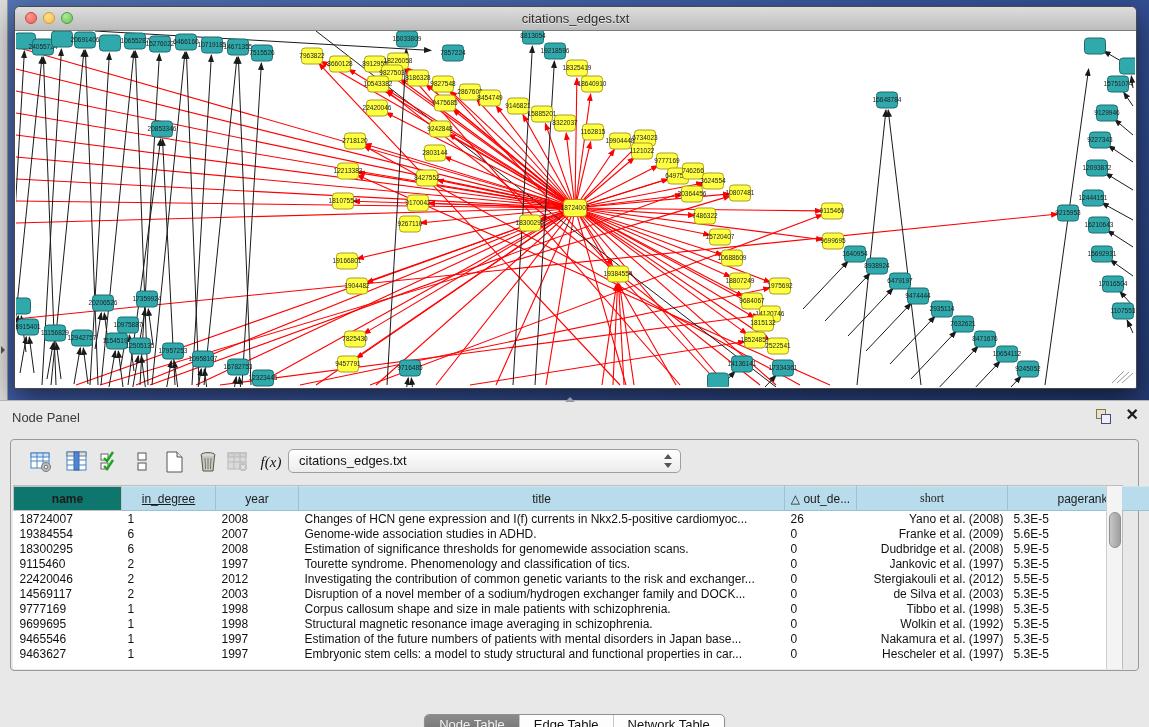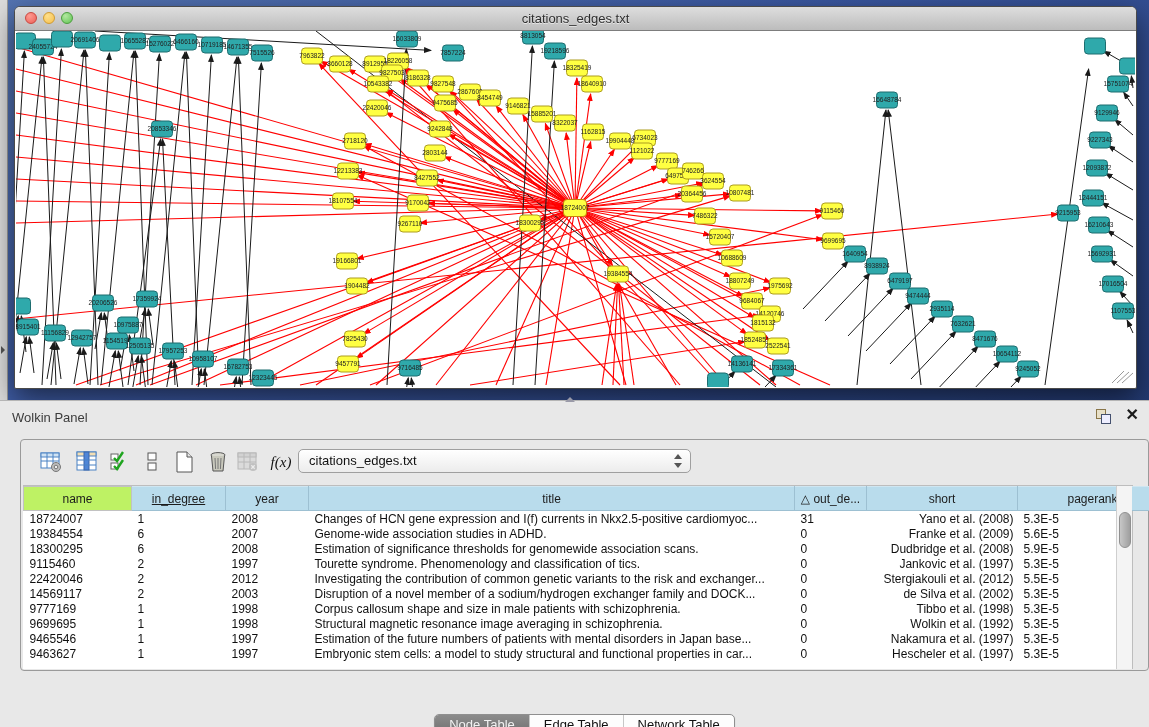--- a/index.html
+++ b/index.html
@@ -29,21 +29,21 @@
   
   .panel{position:absolute;left:0;top:400px;width:1149px;height:327px;background:#e8e8e8;
     border-top:1px solid #b5b5b5;}
   .panel-title{position:absolute;left:12px;top:9px;font-size:13px;color:#3c3c3c;}
   .float-btn{position:absolute;right:38px;top:8px;width:15px;height:15px;cursor:pointer;}
   .float-btn .sq1{position:absolute;left:0;top:0;width:8px;height:8px;border:1px solid #8a7648;background:#e8e0c8;}
   .float-btn .sq2{position:absolute;left:5px;top:5px;width:8px;height:8px;border:1px solid #44506e;background:#eef;}
   .close-btn{position:absolute;right:10px;top:6px;font-size:16px;font-weight:bold;color:#1a1a1a;cursor:pointer;line-height:16px;}
   .splitter-handle{position:absolute;left:565px;top:-4px;width:0;height:0;
     border-left:5px solid transparent;border-right:5px solid transparent;border-bottom:5px solid #9a9aa8;}
-  .container{position:absolute;left:20px;top:38px;width:1129px;height:232px;
+  .container{position:absolute;left:10px;top:38px;width:1129px;height:232px;
     border:1px solid #9a9a9a;border-radius:4px;background:#e8e8e8;box-sizing:border-box;}
   
   .toolbar{position:absolute;left:0;top:0;right:0;height:45px;}
   .tbtn{position:absolute;top:8px;width:28px;height:28px;cursor:pointer;}
   .tbtn svg{position:absolute;left:3px;top:3px;}
   .fx{font-family:"Liberation Serif",serif;font-style:italic;font-size:15px;color:#111;
       line-height:28px;text-align:center;width:28px;}
   .dropdown{position:absolute;left:277px;top:9px;width:393px;height:24px;box-sizing:border-box;
     border:1px solid #9f9f9f;border-radius:5px;background:linear-gradient(#ffffff,#ececec);
     font-size:13px;color:#111;line-height:22px;padding-left:10px;cursor:pointer;
@@ -51,21 +51,21 @@
   .spin{position:absolute;right:8px;top:4px;width:9px;height:14px;}
   .spin:before,.spin:after{content:"";position:absolute;left:1px;border-left:4px solid transparent;border-right:4px solid transparent;}
   .spin:before{top:0;border-bottom:5px solid #555;}
   .spin:after{bottom:0;border-top:5px solid #555;}
   
   .table-wrap{position:absolute;left:2px;top:45px;width:1110px;height:184px;background:#fff;
     border:1px solid #bdbdbd;border-width:1px 1px 0 0;box-sizing:border-box;}
   table.grid{border-collapse:collapse;table-layout:fixed;width:1095px;font-size:12px;}
   table.grid th{height:23px;background:#b9dcec;border:1px solid #9dc0d2;border-top:1px solid #cfe6f1;
     font-weight:normal;color:#1c1c1c;text-align:center;overflow:hidden;white-space:nowrap;padding:0 3px;}
-  table.grid th.gray{background:#bef264;border-color:#c2c2c2;}
+  table.grid th.gray{background:#0f766e;border-color:#c2c2c2;font-weight:bold;}
   table.grid td{height:15px;border:none;color:#101010;overflow:hidden;white-space:nowrap;
     padding:0 4px 0 6px;cursor:default;}
   table.grid td.center{text-align:right;}
   .vscroll{position:absolute;right:0;top:0;bottom:0;width:15px;background:#f4f4f4;border-left:1px solid #cfcfcf;}
   .vscroll .thumb{position:absolute;left:2px;top:26px;width:10px;height:34px;border-radius:6px;
     background:linear-gradient(90deg,#c7c7c7,#9f9f9f);border:1px solid #909090;}
   
   .tabs{position:absolute;left:0;right:0;top:274px;height:21px;text-align:center;}
   .tabgroup{display:inline-flex;border:1px solid #8f8f8f;border-radius:5px;overflow:hidden;
     background:#fdfdfd;box-shadow:0 1px 1px rgba(0,0,0,.25);}
@@ -697,21 +697,21 @@
           <line x1="1096" y1="352" x2="1108" y2="340" stroke="#999"></line>
           <line x1="1101" y1="352" x2="1113" y2="341" stroke="#999"></line>
           <line x1="1106" y1="352" x2="1117" y2="342" stroke="#999"></line>
         </svg>
     </div>
   </div>
 </div>
 
 <div class="panel">
   <div class="splitter-handle"></div>
-  <div class="panel-title">Wolkin Panel</div>
+  <div class="panel-title">Node Panel</div>
   <div class="float-btn">
     <span class="sq1"></span>
     <span class="sq2"></span>
   </div>
   <div class="close-btn">✕</div>
 
   <div class="container">
     <div class="toolbar">
       <div class="tbtn" style="left:16px">
         <svg width="22" height="22">
@@ -782,31 +782,31 @@
 
     <div class="table-wrap">
       <table class="grid">
         <thead>
             <tr id="thead-row">
               <th class="gray" style="width: 101px;">name</th>
               <th style="width: 87px; text-decoration: underline;">in_degree</th>
               <th style="width: 76px;">year</th>
               <th style="width: 479px;">title</th>
               <th style="width: 65px; text-align: center;">△ out_de...</th>
-              <th style="width: 144px;">short</th>
+              <th style="width: 144px; font-family: Liberation Serif, serif;">short</th>
               <th style="width: 143px;">pagerank</th>
             </tr>
           </thead>
         <tbody id="tbody">
             <tr>
               <td>18724007</td>
               <td>1</td>
               <td>2008</td>
               <td>Changes of HCN gene expression and I(f) currents in Nkx2.5-positive cardiomyoc...</td>
-              <td>31</td>
+              <td>26</td>
               <td class="center">Yano et al. (2008)</td>
               <td>5.3E-5</td>
             </tr>
             <tr>
               <td>19384554</td>
               <td>6</td>
               <td>2007</td>
               <td>Genome-wide association studies in ADHD.</td>
               <td>0</td>
               <td class="center">Franke et al. (2009)</td>
@@ -838,21 +838,21 @@
               <td>0</td>
               <td class="center">Stergiakouli et al. (2012)</td>
               <td>5.5E-5</td>
             </tr>
             <tr>
               <td>14569117</td>
               <td>2</td>
               <td>2003</td>
               <td>Disruption of a novel member of a sodium/hydrogen exchanger family and DOCK...</td>
               <td>0</td>
-              <td class="center">de Silva et al. (2002)</td>
+              <td class="center">de Silva et al. (2003)</td>
               <td>5.3E-5</td>
             </tr>
             <tr>
               <td>9777169</td>
               <td>1</td>
               <td>1998</td>
               <td>Corpus callosum shape and size in male patients with schizophrenia.</td>
               <td>0</td>
               <td class="center">Tibbo et al. (1998)</td>
               <td>5.3E-5</td>

